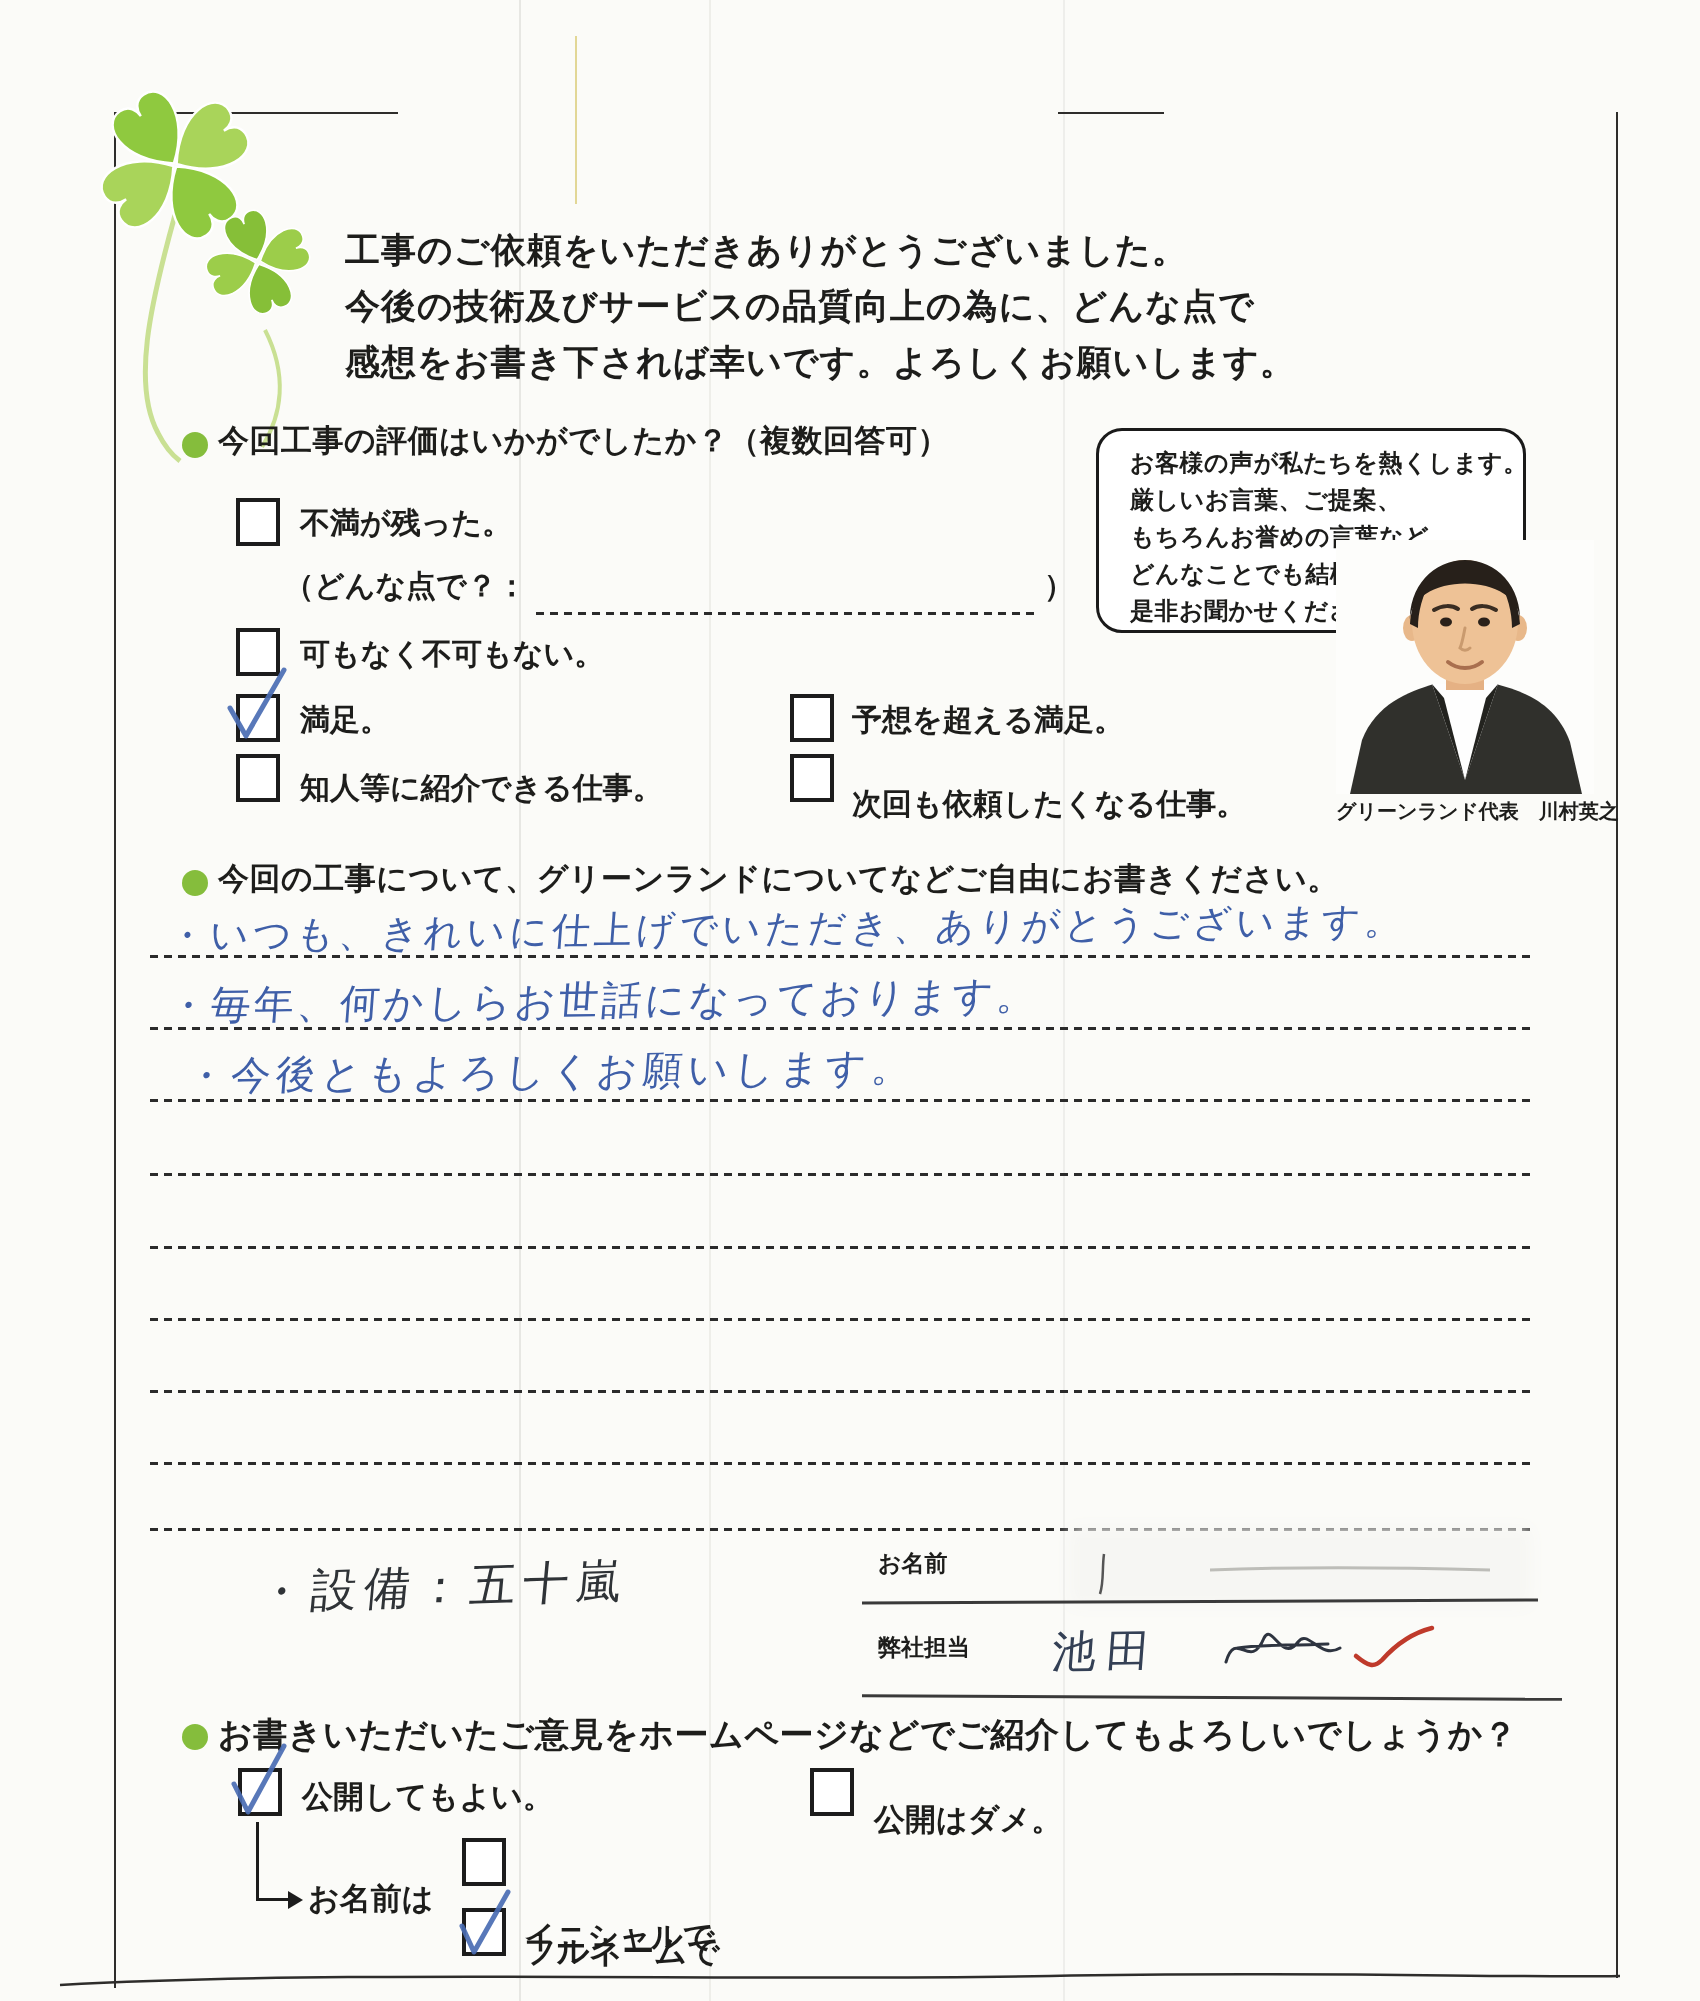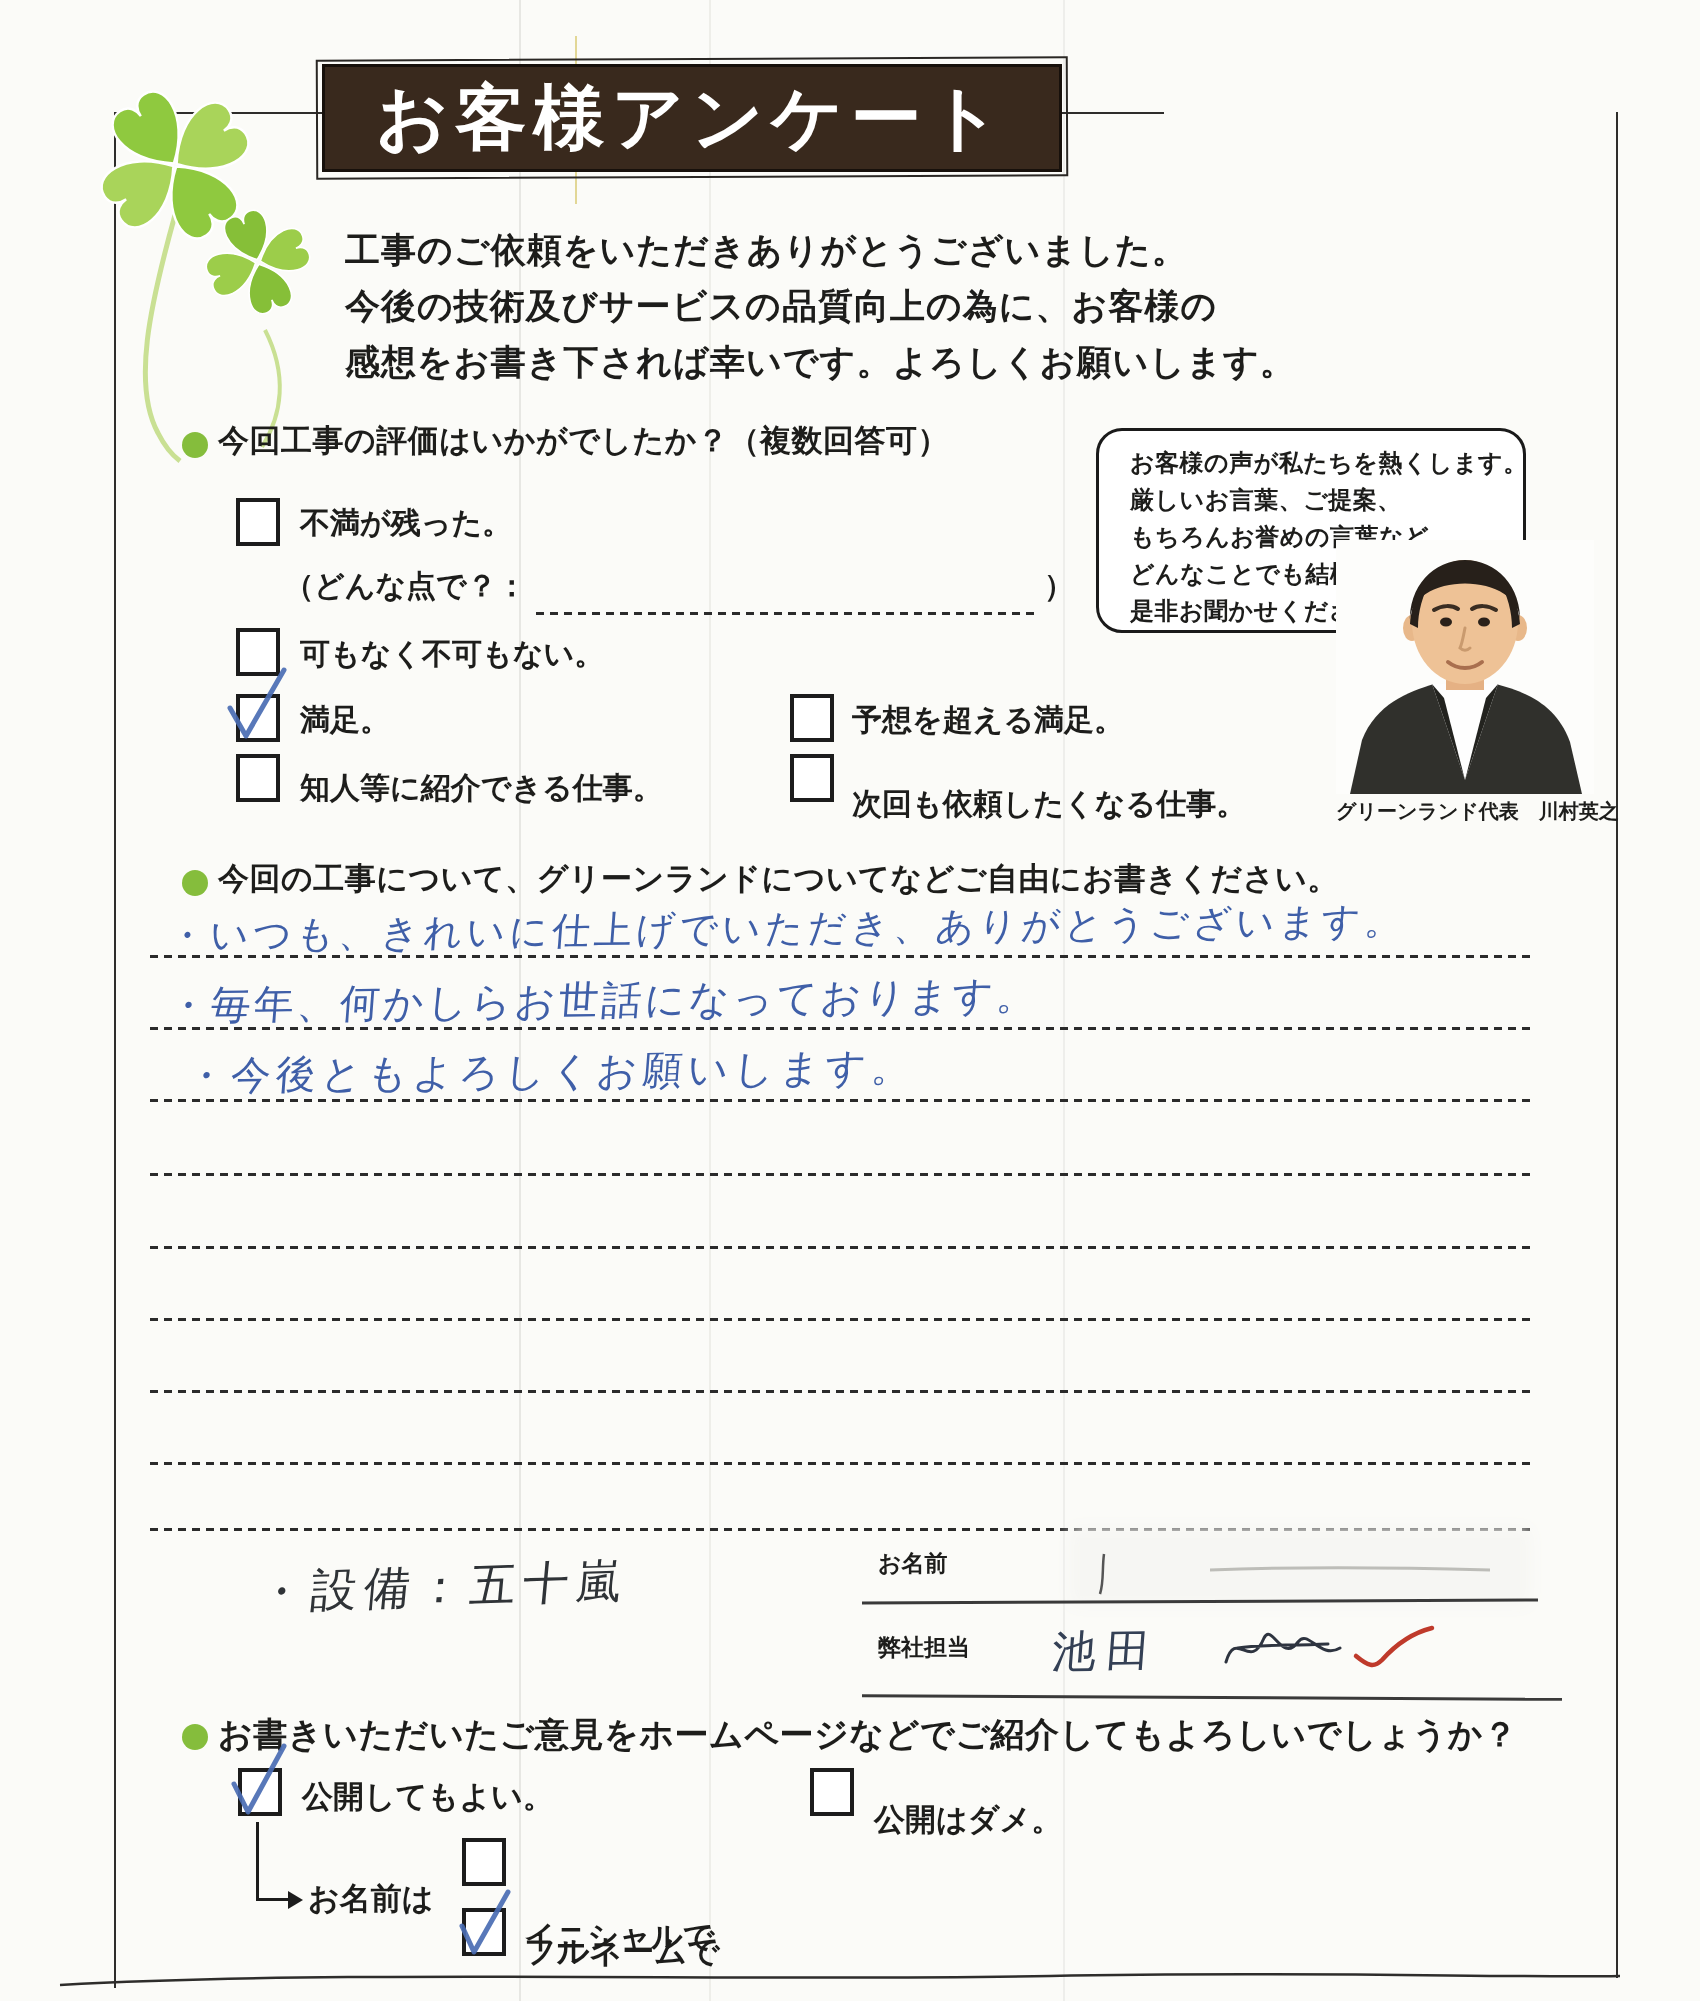--- a/index.html
+++ b/index.html
@@ -85,27 +85,24 @@
       <path d="M0,30 C-26,10 -24,-16 -9,-16 C-2,-16 0,-10 0,-6 C0,-10 2,-16 9,-16 C24,-16 26,10 0,30 Z" transform="rotate(315) translate(0,-50) scale(1.6)" fill="#8fc93f" stroke="#fff" stroke-width="1.5"></path>
     </g>
     <g transform="translate(178,187) rotate(25)">
       <path d="M0,30 C-26,10 -24,-16 -9,-16 C-2,-16 0,-10 0,-6 C0,-10 2,-16 9,-16 C24,-16 26,10 0,30 Z" transform="rotate(45) translate(0,-34) scale(1.05)" fill="#9ccd4a" stroke="#fff" stroke-width="1.5"></path>
       <path d="M0,30 C-26,10 -24,-16 -9,-16 C-2,-16 0,-10 0,-6 C0,-10 2,-16 9,-16 C24,-16 26,10 0,30 Z" transform="rotate(135) translate(0,-34) scale(1.05)" fill="#86bf38" stroke="#fff" stroke-width="1.5"></path>
       <path d="M0,30 C-26,10 -24,-16 -9,-16 C-2,-16 0,-10 0,-6 C0,-10 2,-16 9,-16 C24,-16 26,10 0,30 Z" transform="rotate(225) translate(0,-34) scale(1.05)" fill="#9ccd4a" stroke="#fff" stroke-width="1.5"></path>
       <path d="M0,30 C-26,10 -24,-16 -9,-16 C-2,-16 0,-10 0,-6 C0,-10 2,-16 9,-16 C24,-16 26,10 0,30 Z" transform="rotate(315) translate(0,-34) scale(1.05)" fill="#86bf38" stroke="#fff" stroke-width="1.5"></path>
     </g>
   </svg>
 
-  <div class="abs banner">
-    <span class="banner-title">お客様アンケート</span>
-  </div>
 
   <div class="abs intro">
     <div>工事のご依頼をいただきありがとうございました。</div>
-    <div>今後の技術及びサービスの品質向上の為に、お客様の</div>
+    <div>今後の技術及びサービスの品質向上の為に、どんな点で</div>
     <div>感想をお書き下されば幸いです。よろしくお願いします。</div>
   </div>
 
   <div class="bullet" style="left:182px;top:432px;"></div>
   <div class="sec-h" style="left:218px;top:420px;font-size:31px;">今回工事の評価はいかがでしたか？（複数回答可）</div>
 
   <div class="cb" style="left:236px;top:498px;"></div>
   <div class="opt" style="left:300px;top:503px;">不満が残った。</div>
 
   <div class="opt" style="left:284px;top:566px;font-weight:600;">（どんな点で？：</div>

